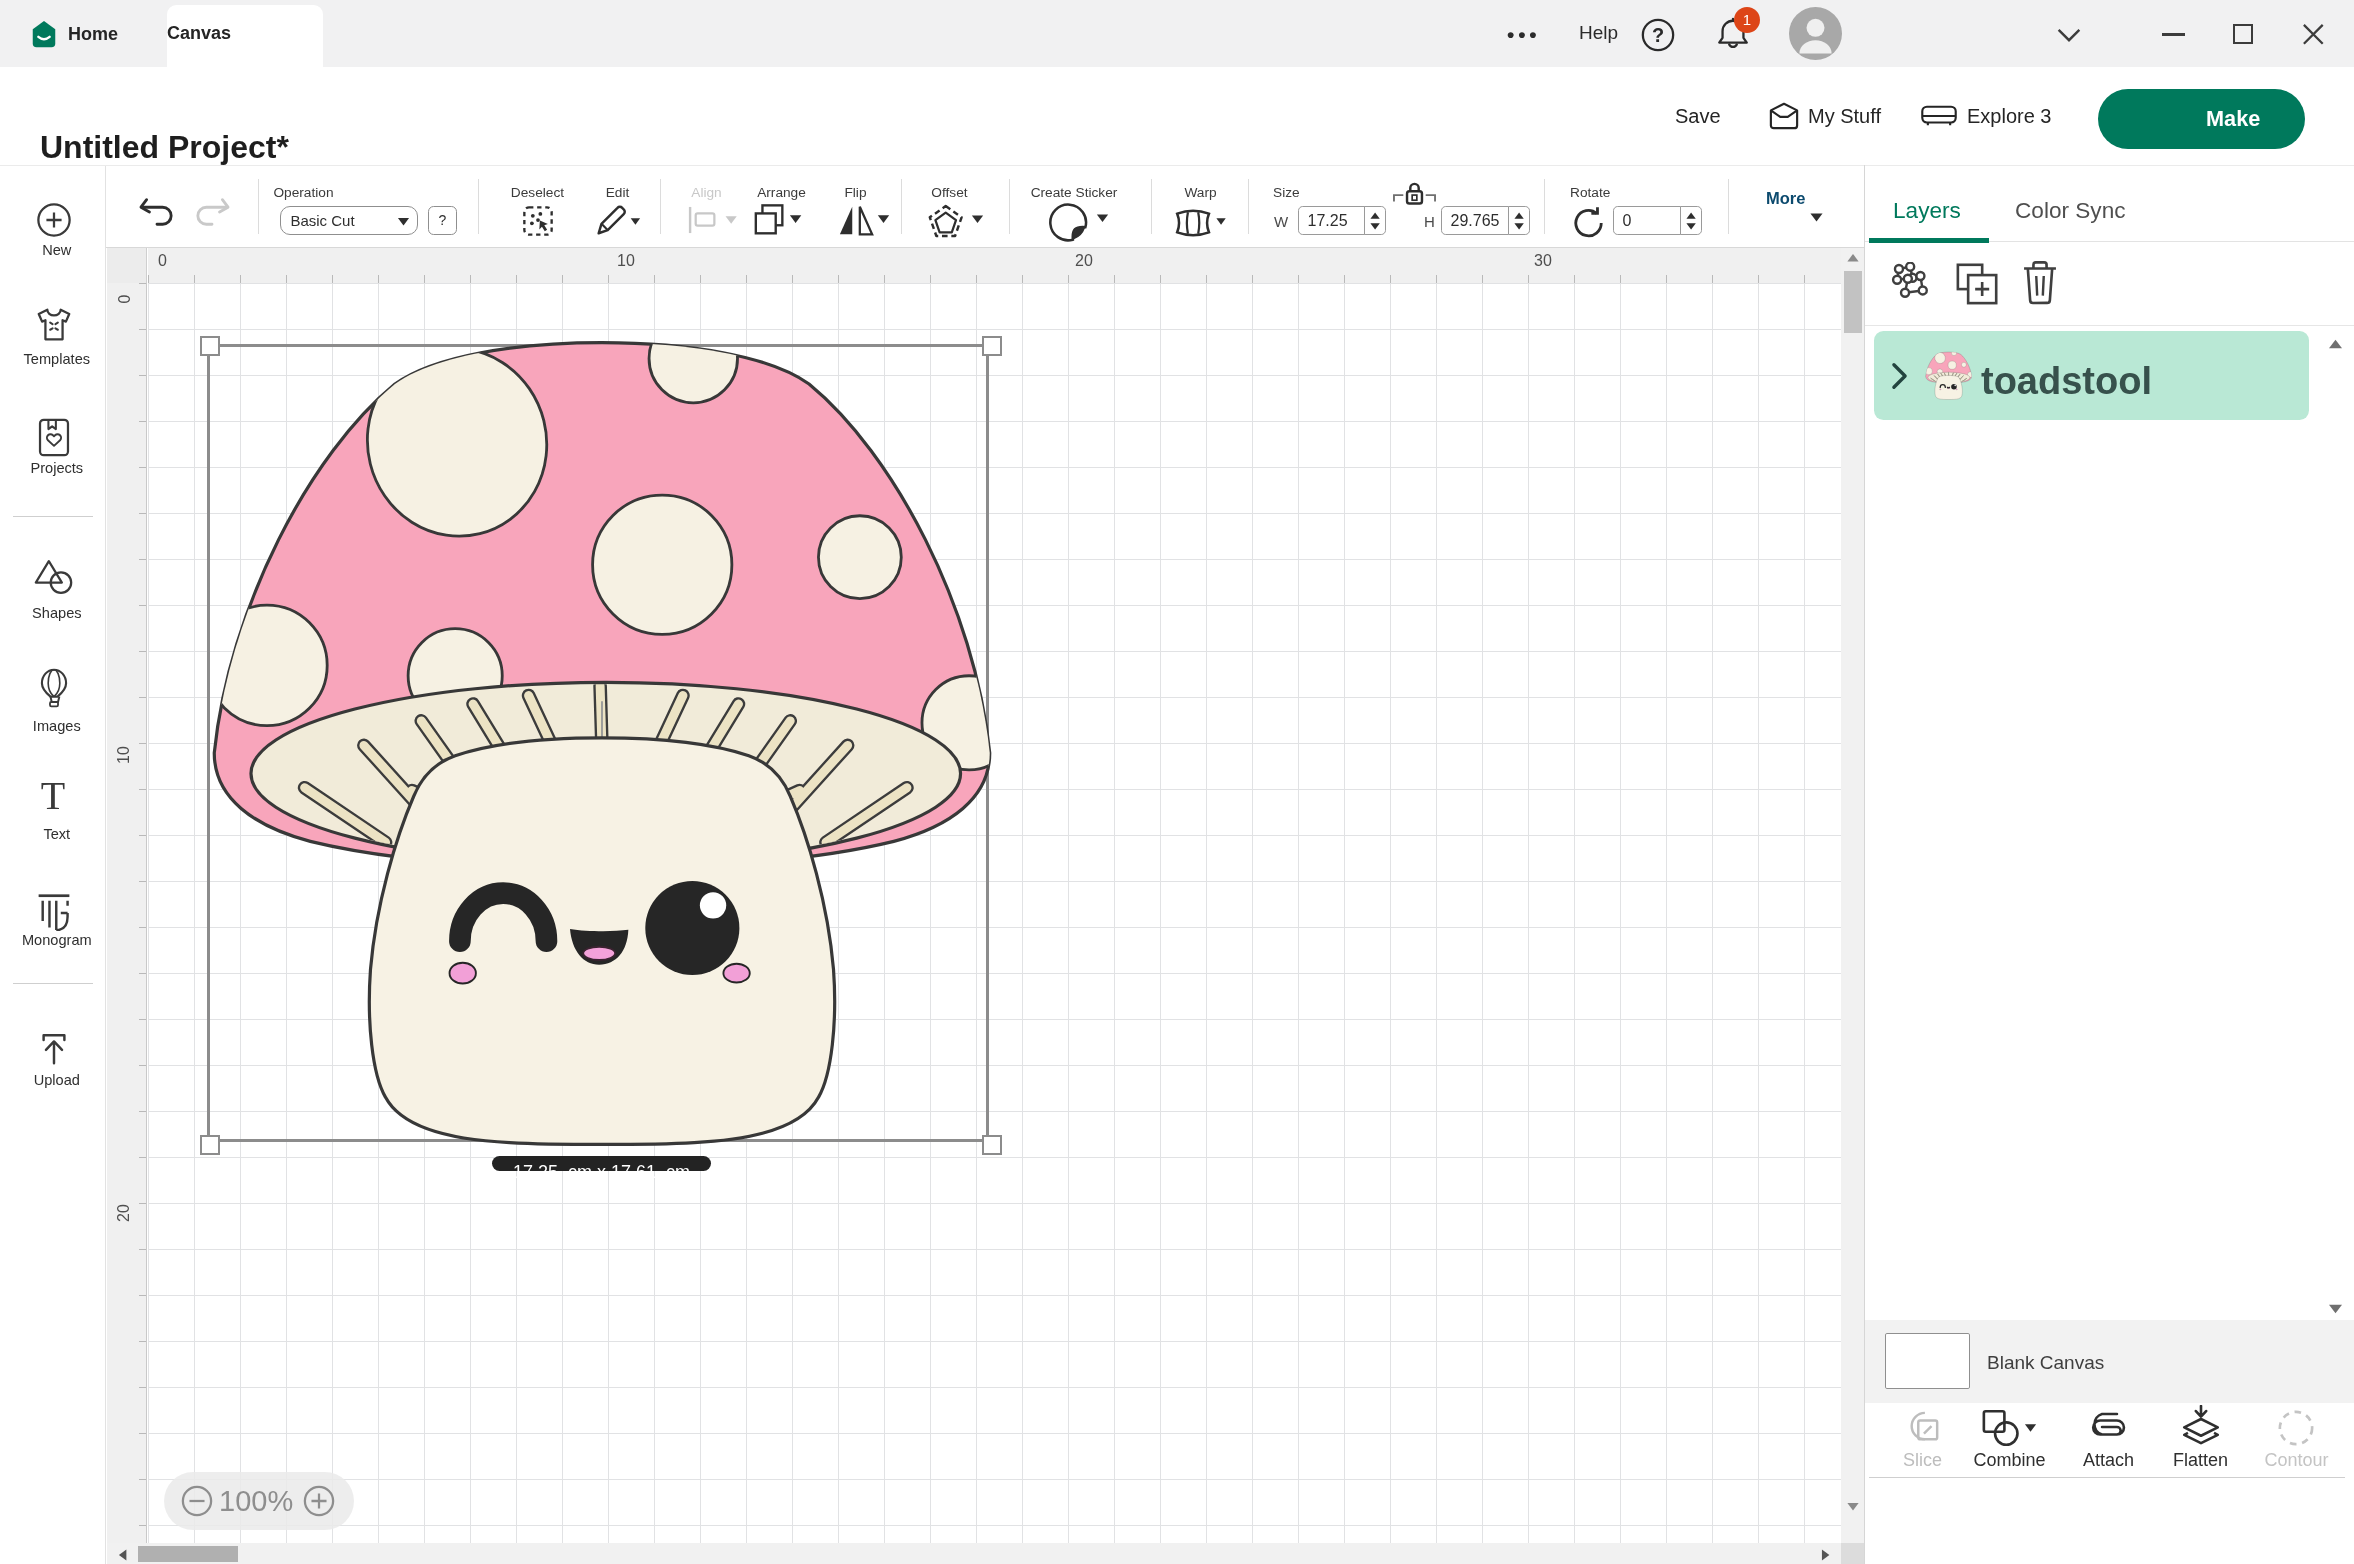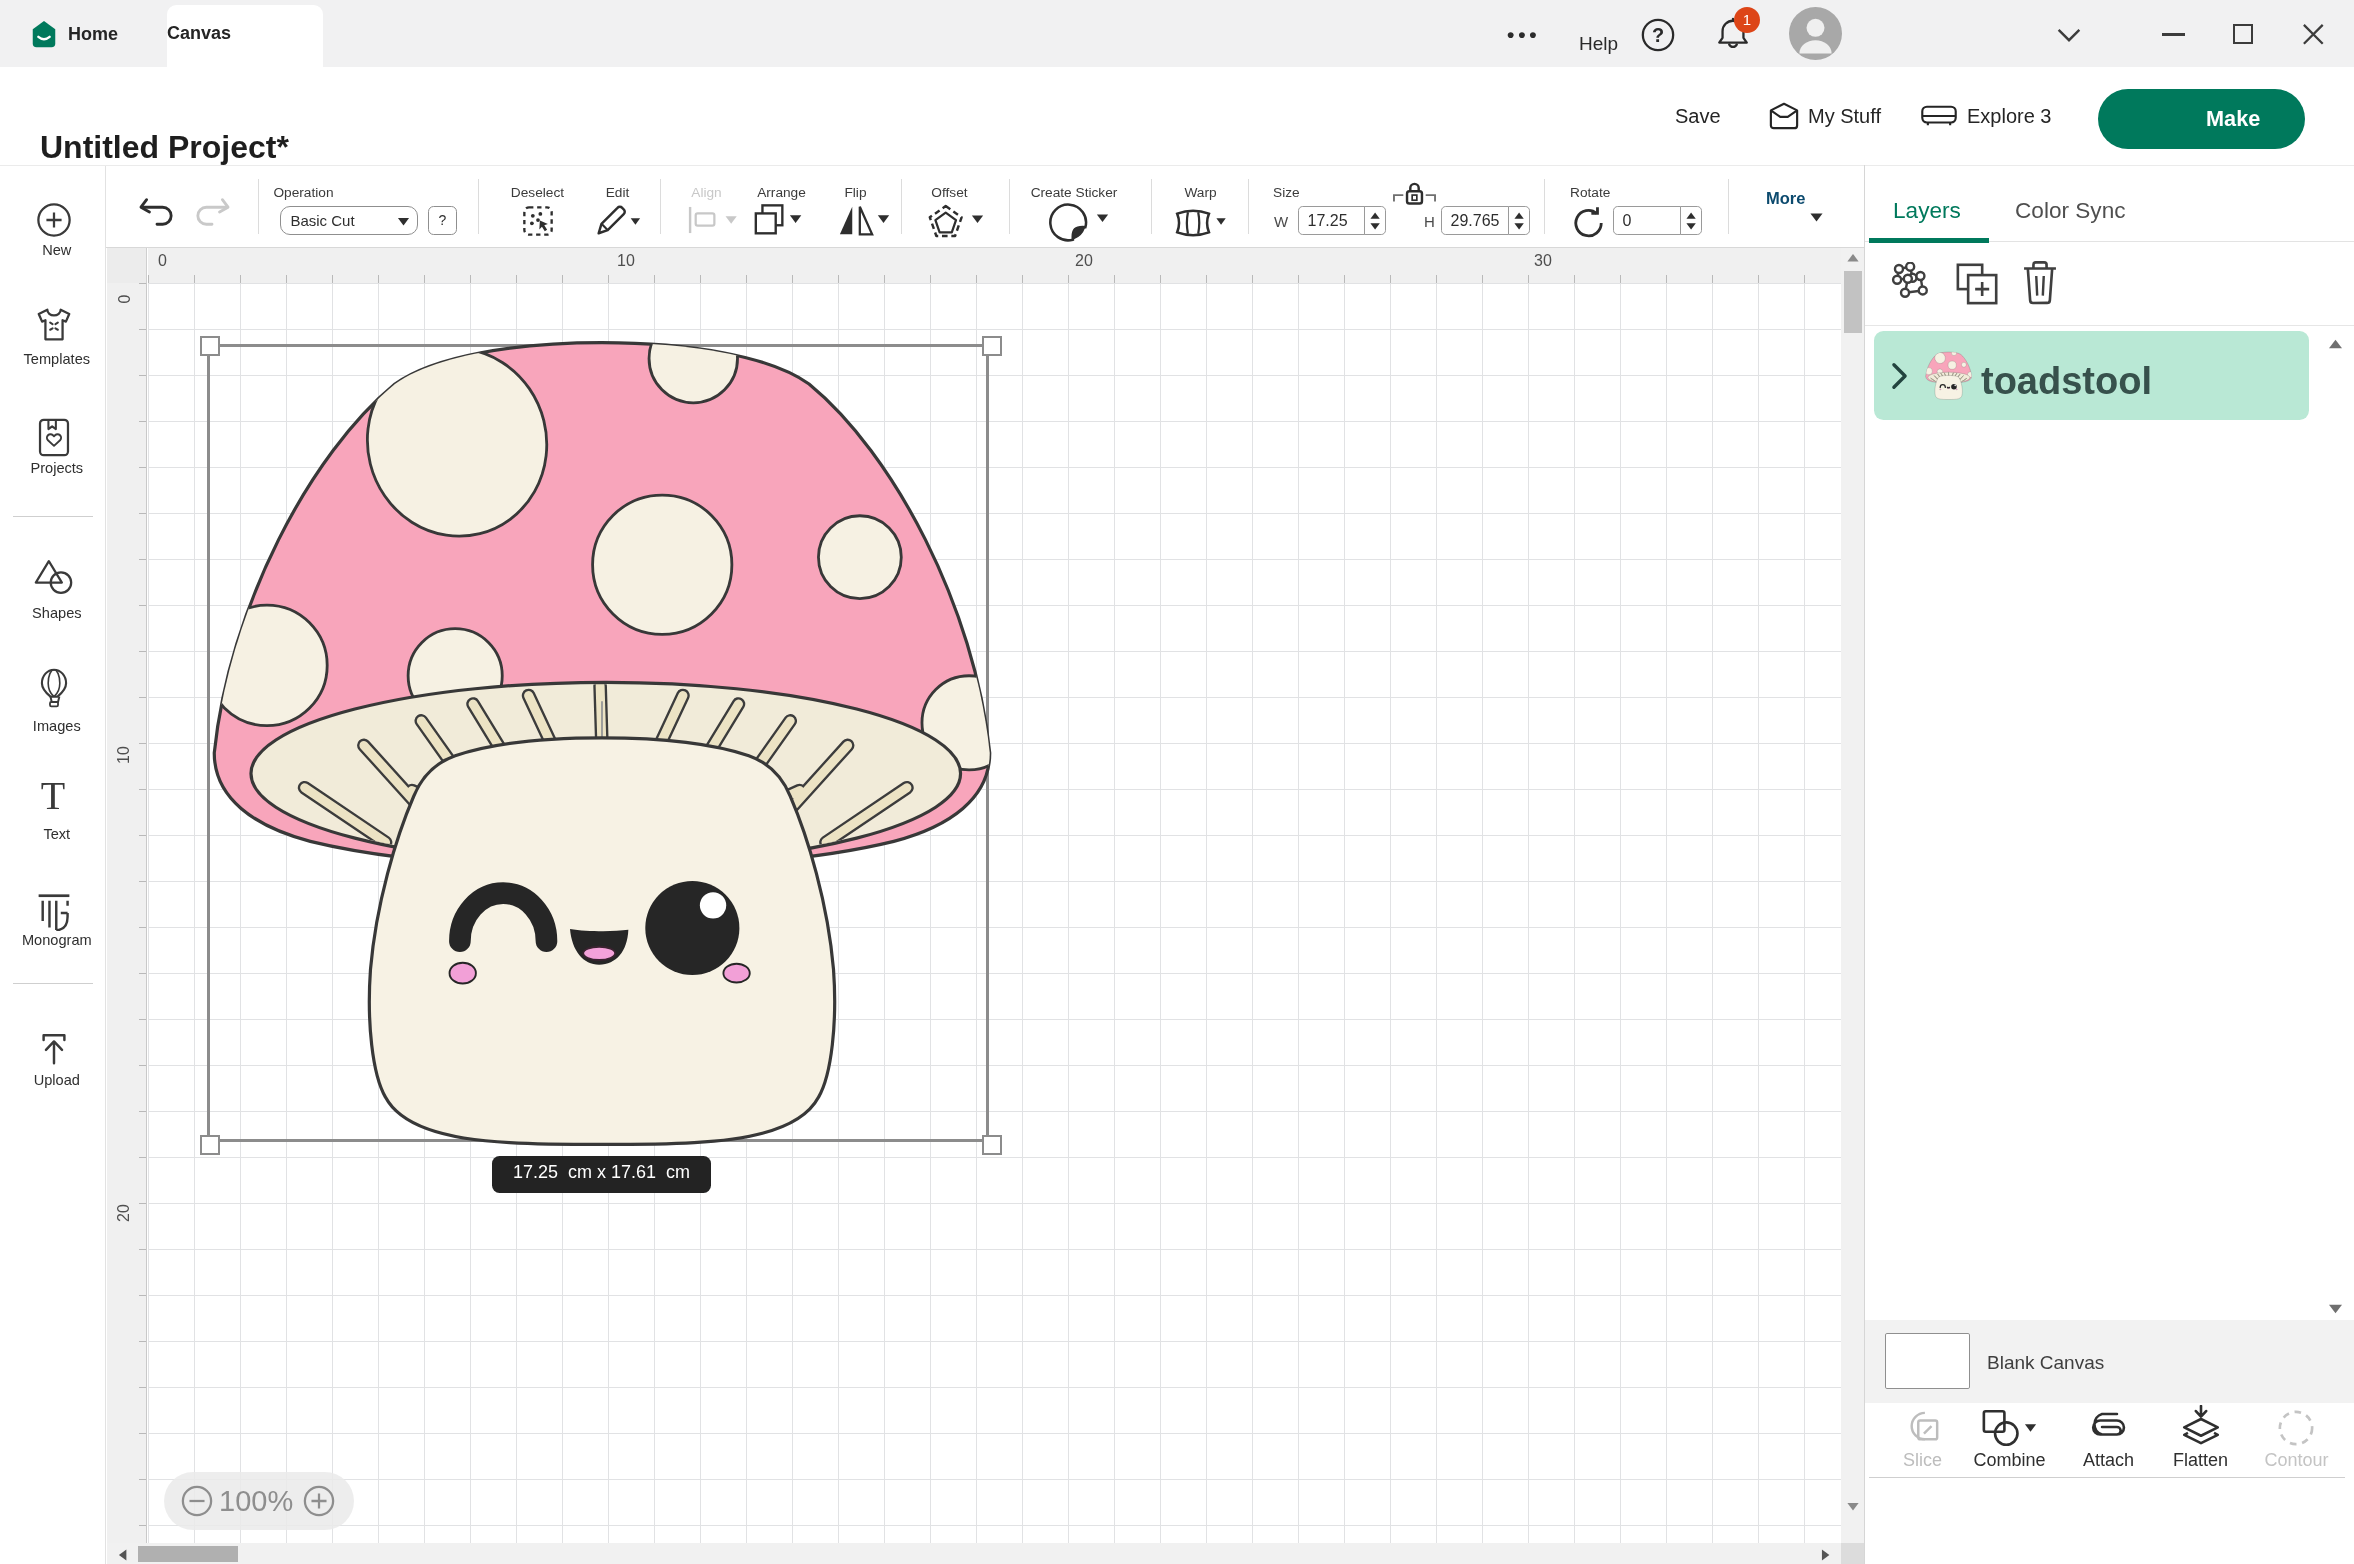--- a/index.html
+++ b/index.html
@@ -18,21 +18,21 @@
   <div class="abs" style="left:167px;top:4.7px;width:156px;height:62px;background:#fff;border-radius:9.4px 9.4px 0 0;"></div>
 
   <svg class="abs" style="left:29px;top:19px" width="30" height="30" viewBox="0 0 32 32">
     <path d="M16 2 L28 11 L28 26 a4 4 0 0 1 -4 4 L8 30 a4 4 0 0 1 -4 -4 L4 11 Z" fill="#00795c"></path>
     <path d="M10 19 q6 5 12 0" stroke="#fff" stroke-width="2.6" fill="none" stroke-linecap="round"></path>
   </svg>
   <div class="abs" style="left:68px;top:23.5px;font-size:18px;font-weight:700;color:#252525;">Home</div>
   <div class="abs" style="left:167px;top:0;width:156px;height:67px;line-height:67px;text-align:left;font-size:18px;font-weight:700;color:#252525;">Canvas</div>
 
   <div class="abs" style="left:1507px;top:22.6px;font-size:21px;letter-spacing:3.8px;color:#2c2c2c;font-weight:700;">•••</div>
-  <div class="abs" style="left:1579px;top:21.7px;font-size:19px;color:#2a2a2a;margin-top:11px;">Help</div>
+  <div class="abs" style="left:1579px;top:21.7px;font-size:19px;color:#2a2a2a;">Help</div>
   <svg class="abs" style="left:1640px;top:17px" width="36" height="36" viewBox="0 0 38 38">
     <circle cx="19" cy="19" r="16" fill="none" stroke="#2a2a2a" stroke-width="2.4"></circle>
     <text x="19" y="26.5" font-size="21" font-weight="bold" text-anchor="middle" fill="#2a2a2a" font-family="Liberation Sans">?</text>
   </svg>
 
   <svg class="abs" style="left:1714px;top:15px" width="38" height="40" viewBox="0 0 40 42">
     <path d="M20 6 a11 11 0 0 1 11 11 v7 l3.5 5 h-29 l3.5 -5 v-7 a11 11 0 0 1 11 -11 z" fill="none" stroke="#2a2a2a" stroke-width="2.4" stroke-linejoin="round"></path>
     <path d="M16 31 a4.4 4.4 0 0 0 8 0" fill="none" stroke="#2a2a2a" stroke-width="2.4" stroke-linecap="round"></path>
     <path d="M20 6 v-2" stroke="#2a2a2a" stroke-width="2.4" stroke-linecap="round"></path>
   </svg>
@@ -333,21 +333,21 @@
           <circle cx="758" cy="962" r="14" fill="#ffffff"></circle>
           <ellipse cx="783" cy="1034" rx="14" ry="10" fill="#f2a0d7" stroke="#262626" stroke-width="2"></ellipse>
           <ellipse cx="492" cy="1034" rx="14" ry="11" fill="#f2a0d7" stroke="#262626" stroke-width="2"></ellipse>
           <path d="M 606 987 C 624 990 652 990 668 988 C 667 1011 655 1025 637 1025 C 620 1025 608 1010 606 987 Z" fill="#262626"></path>
           <ellipse cx="637" cy="1013" rx="17" ry="7" fill="#f4a2da" stroke="#3a2330" stroke-width="2"></ellipse>
         </g>
       </defs>
       <use href="#shroomart"></use>
     </svg>
 
-    <div class="abs" style="left:492px;top:1156px;width:219px;height:37px;background:#232323;border-radius:7.5px;color:#fff;font-size:18px;text-align:center;line-height:33px;">17.25&nbsp; cm x 17.61&nbsp; cm</div>
+    <div class="abs" style="left:492px;top:1156px;width:219px;height:15px;background:#232323;border-radius:7.5px;color:#fff;font-size:18px;text-align:center;line-height:33px;">17.25&nbsp; cm x 17.61&nbsp; cm</div>
 
     <div class="abs" style="left:164px;top:1472px;width:190px;height:58px;background:rgba(234,234,234,0.85);border-radius:29px;"></div>
     <svg class="abs" style="left:181px;top:1485px" width="32" height="32" viewBox="0 0 34 34">
       <circle cx="17" cy="17" r="15" fill="none" stroke="#8e8e8e" stroke-width="2.4"></circle>
         <path d="M9 17 h16" stroke="#8e8e8e" stroke-width="2.4"></path>
     </svg>
     <div class="abs" style="left:219px;top:1485px;font-size:29px;color:#8e8e8e;">100%</div>
     <svg class="abs" style="left:303px;top:1485px" width="32" height="32" viewBox="0 0 34 34">
       <circle cx="17" cy="17" r="15" fill="none" stroke="#8e8e8e" stroke-width="2.4"></circle>
         <path d="M9 17 h16 M17 9 v16" stroke="#8e8e8e" stroke-width="2.4"></path>

